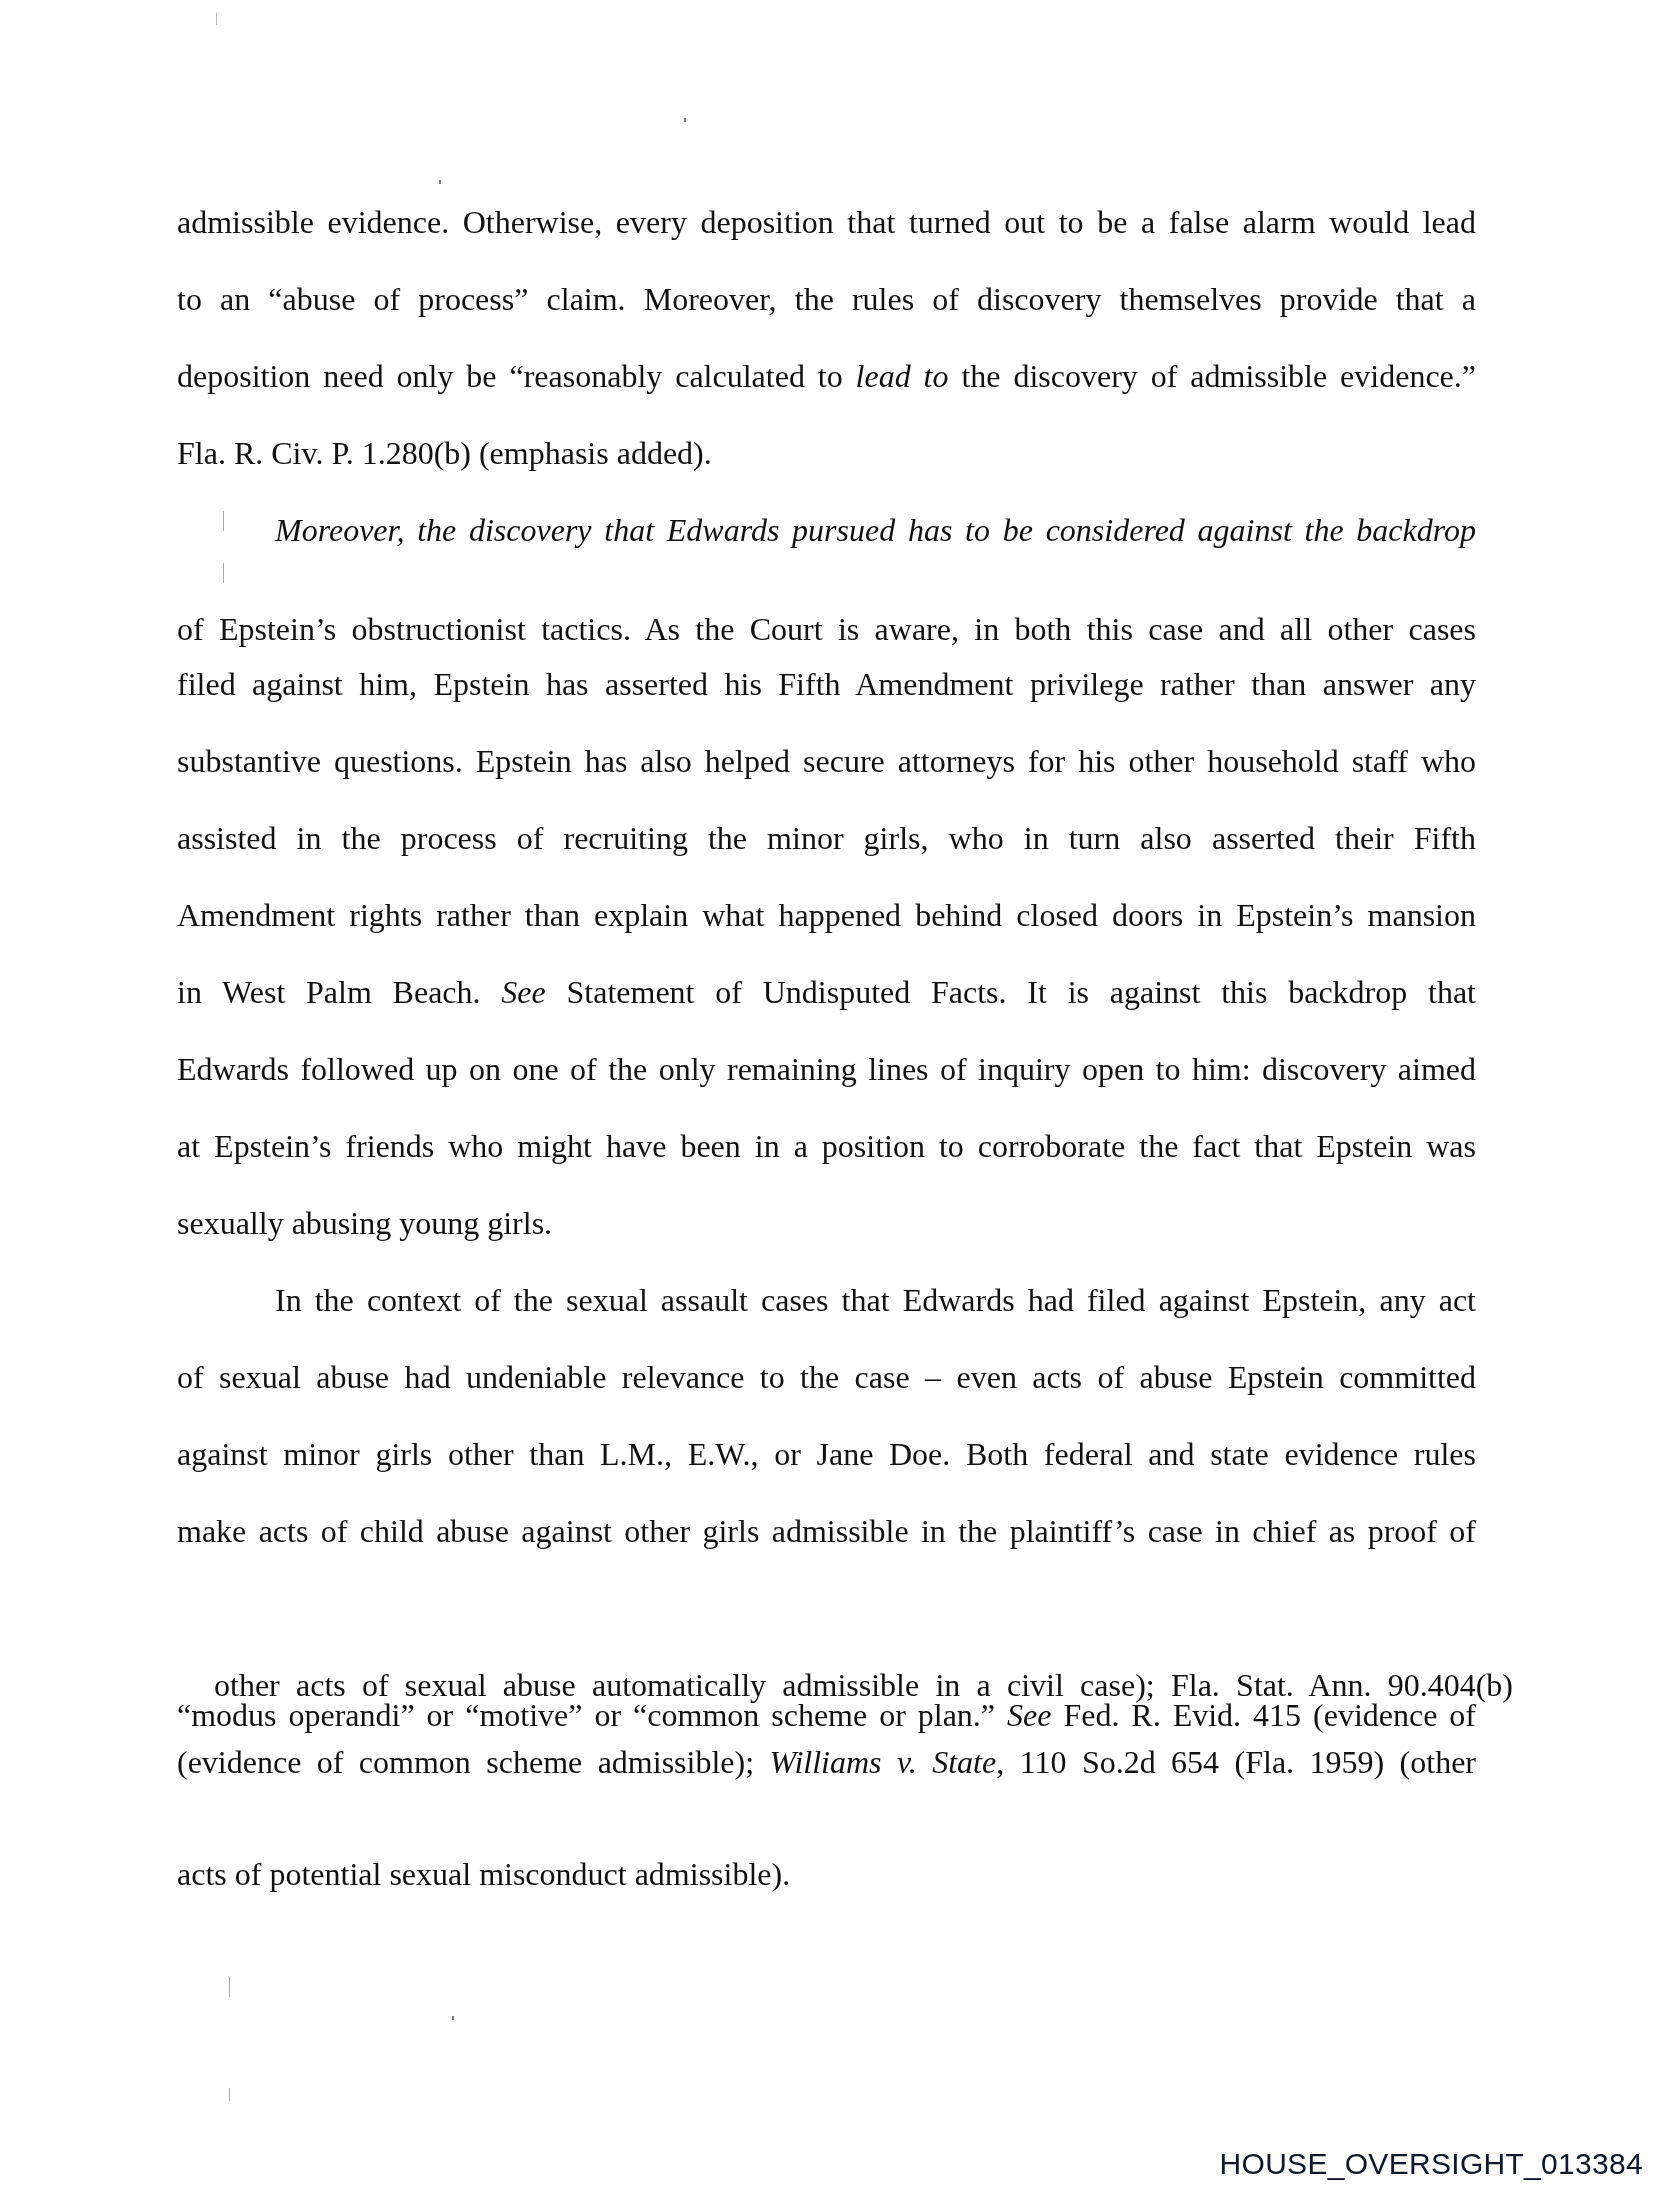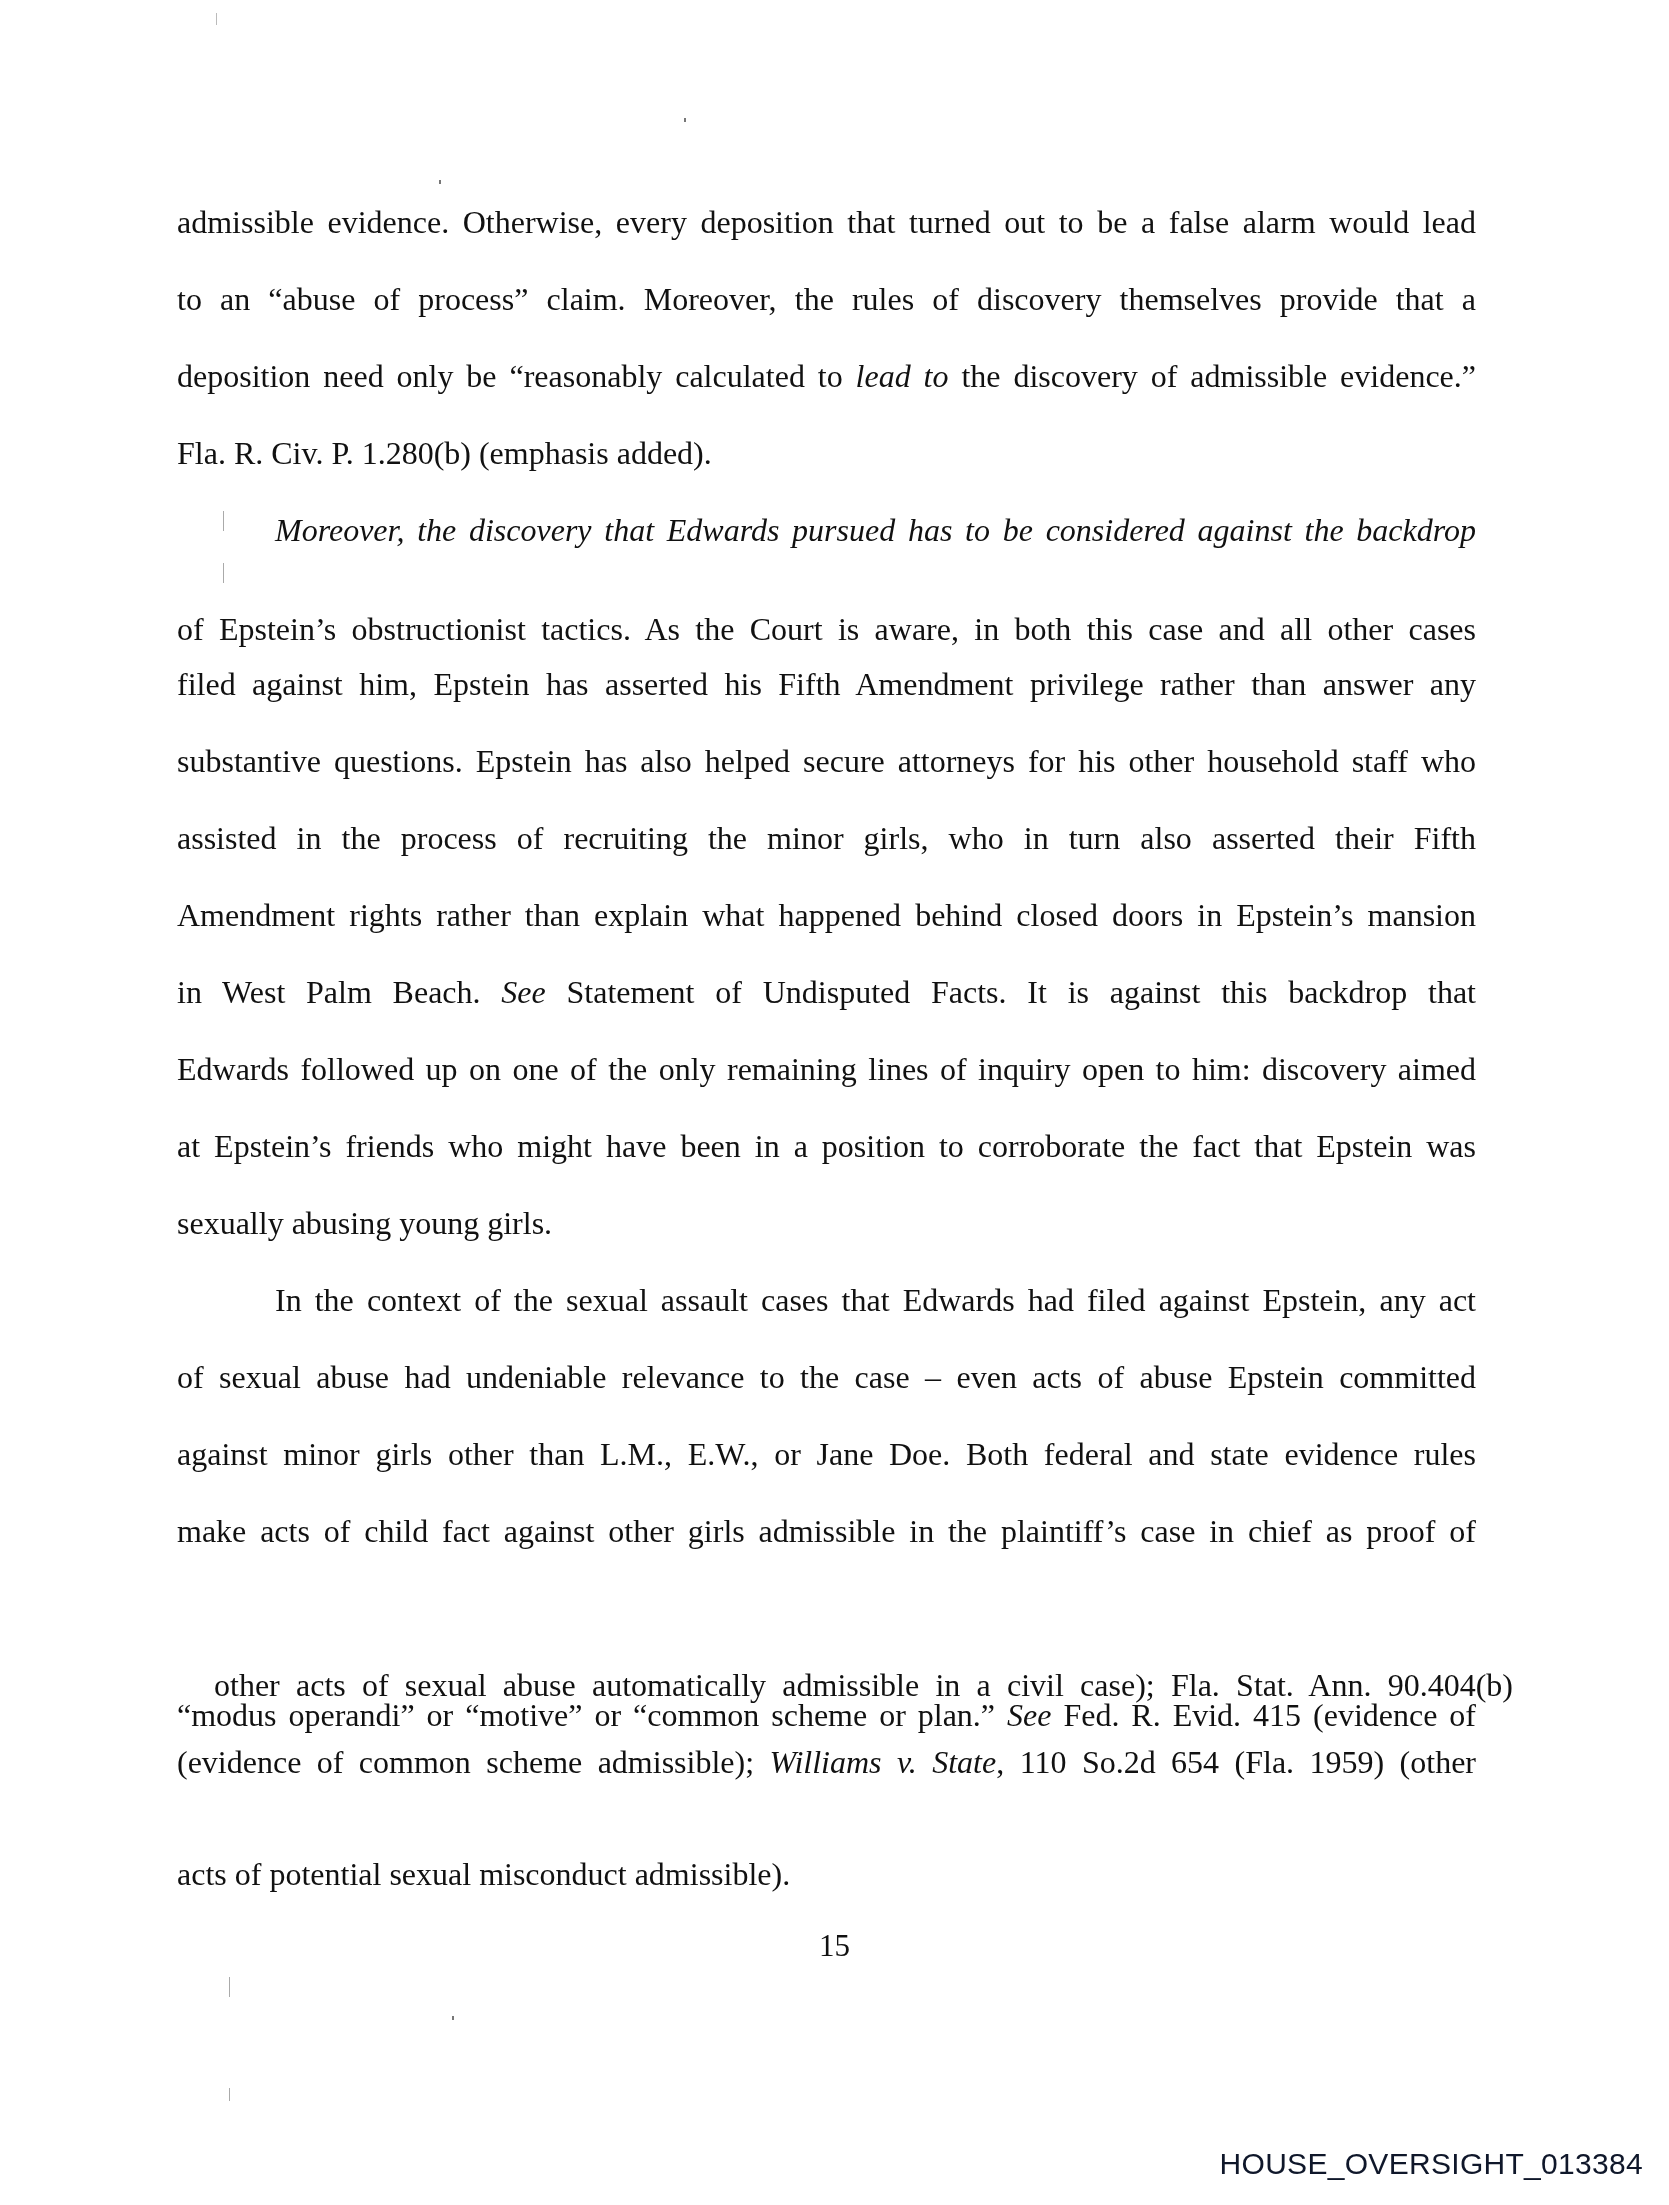--- a/index.html
+++ b/index.html
@@ -49,28 +49,27 @@
       <div class="line" style="top: 735px;">substantive questions.  Epstein has also helped secure attorneys for his other household staff who</div>
       <div class="line" style="top: 812px;">assisted in the process of recruiting the minor girls, who in turn also asserted their Fifth</div>
       <div class="line" style="top: 889px;">Amendment rights rather than explain what happened behind closed doors in Epstein’s mansion</div>
       <div class="line" style="top: 966px;">in West Palm Beach.  <i>See</i> Statement of Undisputed Facts.  It is against this backdrop that</div>
       <div class="line" style="top: 1043px;">Edwards followed up on one of the only remaining lines of inquiry open to him: discovery aimed</div>
       <div class="line" style="top: 1120px;">at Epstein’s friends who might have been in a position to corroborate the fact that Epstein was</div>
       <div class="line last" style="top: 1197px;">sexually abusing young girls.</div>
       <div class="line indent" style="top: 1274px;">In the context of the sexual assault cases that Edwards had filed against Epstein, any act</div>
       <div class="line" style="top: 1351px;">of sexual abuse had undeniable relevance to the case – even acts of abuse Epstein committed</div>
       <div class="line" style="top: 1428px;">against minor girls other than L.M., E.W., or Jane Doe.  Both federal and state evidence rules</div>
-      <div class="line" style="top: 1505px;">make acts of child fact against other girls admissible in the plaintiff’s case in chief as proof of</div>
+      <div class="line" style="top: 1505px;">make acts of child abuse against other girls admissible in the plaintiff’s case in chief as proof of</div>
       <div class="line" style="top: 1648px; margin-top: 41px;">“modus operandi” or “motive” or “common scheme or plan.”  <i>See</i> Fed. R. Evid. 415 (evidence of</div>
       <div class="line" style="top: 1659px; margin-left: 37px;">other acts of sexual abuse automatically admissible in a civil case); Fla. Stat. Ann. 90.404(b)</div>
       <div class="line" style="top: 1736px;">(evidence of common scheme admissible); <i>Williams v. State</i>, 110 So.2d 654 (Fla. 1959) (other</div>
       <div class="line last" style="top: 1813px; margin-top: 35px;">acts of potential sexual misconduct admissible).</div>
     </div>
 
-  <div class="page-number">15</div>
   <div class="bates">HOUSE_OVERSIGHT_013384</div>
 
   <div class="speck" style="left:216px;top:13px;height:11.8px;background:#bbb;width:1.3px;"></div>
   <div class="speck" style="left:684px;top:118px;"></div>
   <div class="speck" style="left:439px;top:180px;"></div>
   <div class="speck" style="left:223px;top:511px;height:19.6px;width:1.3px;background:#aaa;"></div>
   <div class="speck" style="left:223px;top:563px;height:19.6px;width:1.3px;background:#aaa;"></div>
   <div class="speck" style="left:229px;top:1977px;height:19.6px;width:1.3px;background:#aaa;"></div>
   <div class="speck" style="left:452px;top:2016px;"></div>
   <div class="speck" style="left:229px;top:2088px;height:13px;width:1.3px;background:#aaa;"></div>

